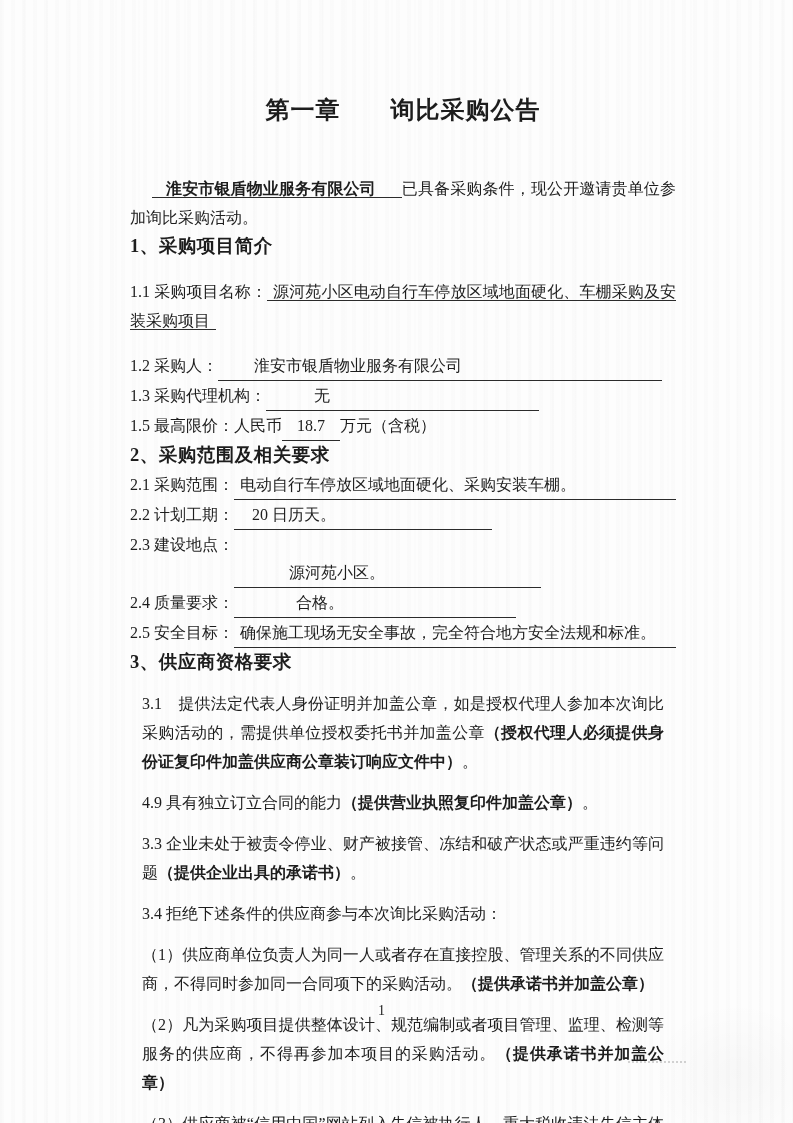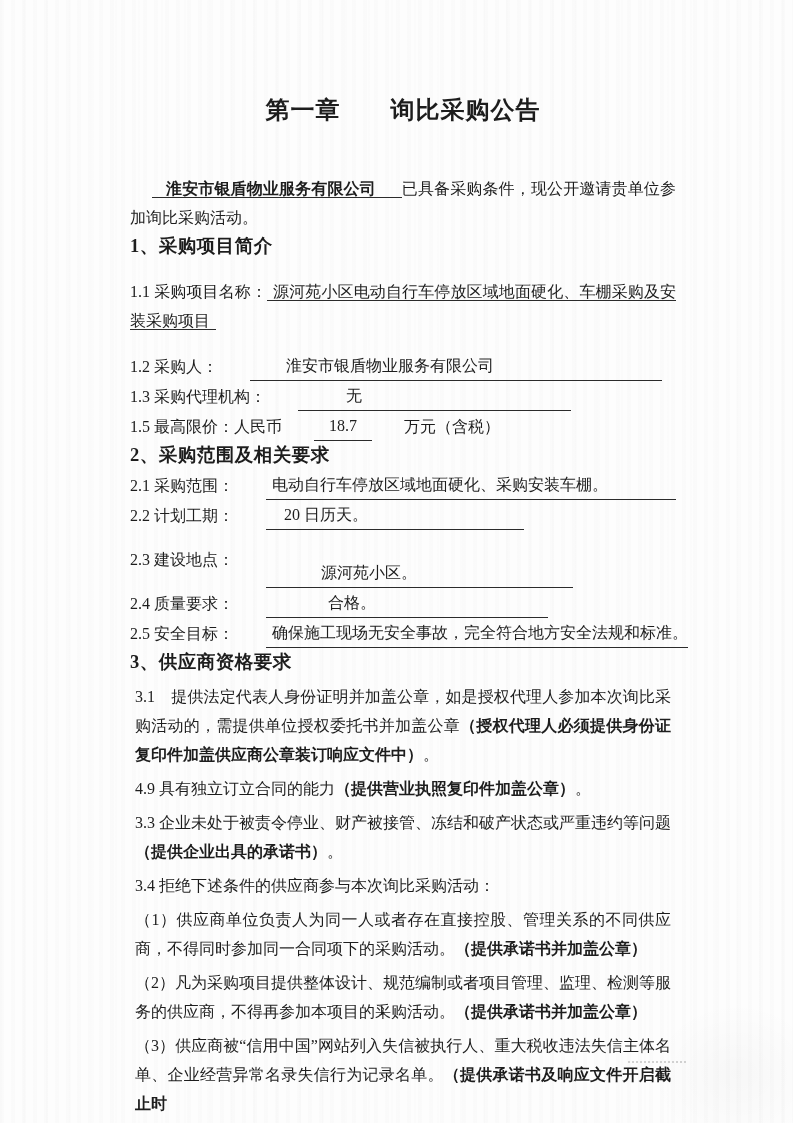--- a/index.html
+++ b/index.html
@@ -57,29 +57,28 @@
 
   .sec-heading {
     margin: 0;
     font-size: 18.5px;
     font-weight: 700;
     line-height: 29px;
     letter-spacing: 0.5px;
   }
 
   .para {
-    margin: 5px;
+    margin: 12px;
     text-align: justify;
   }
 
   .field {
     display: flex;
-    align-items: center;
+    align-items: flex-start;
     white-space: nowrap;
-    gap: 32px;
   }
   .wrapfield {
     display: block;
     white-space: normal;
     text-align: justify;
   }
 
   .u { border-bottom: 1.6px solid #2b2b2b; }
   .inline-u { padding: 0 6px 0 6px; }
   .grow { flex: 1 1 auto; }

